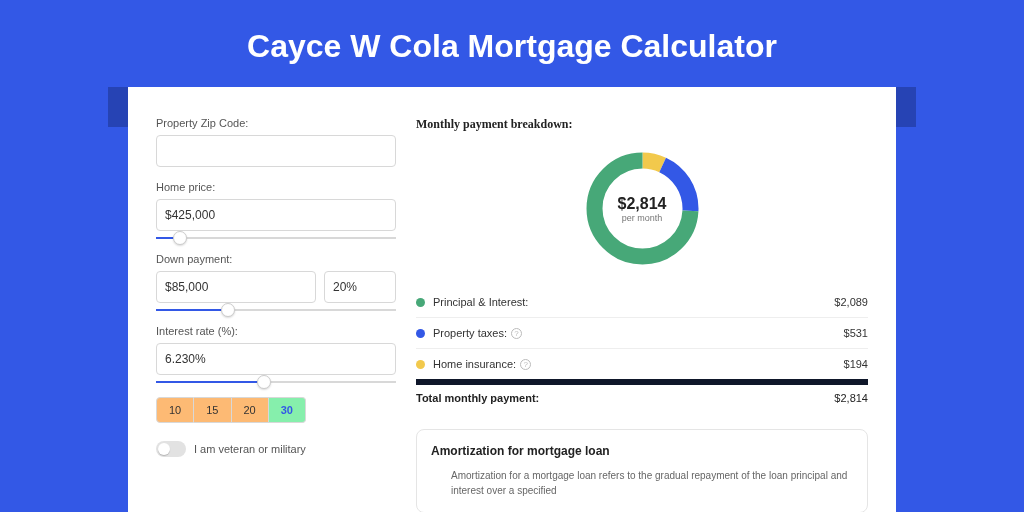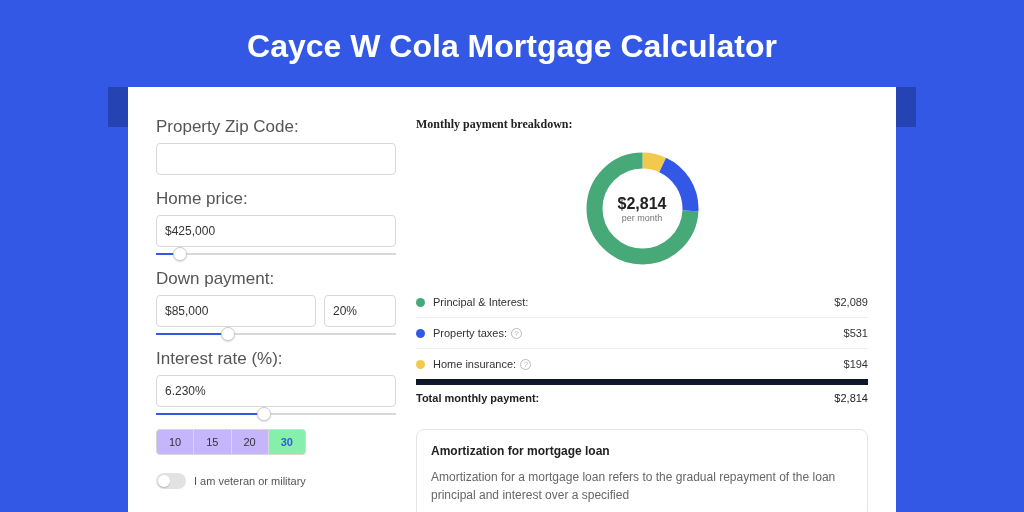--- a/index.html
+++ b/index.html
@@ -25,21 +25,21 @@
   .card {
     background: #ffffff;
     margin: -40px 128px 0 128px;
     padding: 30px 28px 30px 28px;
     display: flex;
     gap: 20px;
   }
   .left-col { width: 240px; flex-shrink: 0; }
   .right-col { flex: 1; }
   .field-label {
-    font-size: 17px;
+    font-size: 11px;
     color: #555;
     margin-bottom: 6px;
     display: block;
   }
   .text-input {
     width: 100%;
     height: 32px;
     border: 1px solid #d8d8d8;
     border-radius: 4px;
     padding: 0 8px;
@@ -66,21 +66,21 @@
     border-radius: 50%;
     top: -6px;
     box-shadow: 0 1px 2px rgba(0,0,0,0.15);
   }
   .row-two { display: flex; gap: 8px; }
   .row-two .text-input:first-child { flex: 1; }
   .row-two .text-input:last-child { width: 72px; }
   .period-buttons { display: flex; gap: 0; }
   .period-btn {
     border: 1px solid #d8d8d8;
-    background: #c4b5fd;
+    background: #fdba74;
     font-size: 11px;
     padding: 6px 12px;
     cursor: pointer;
     color: #333;
   }
   .period-btn + .period-btn { border-left: none; }
   .period-btn:first-child { border-radius: 4px 0 0 4px; }
   .period-btn:last-child { border-radius: 0 4px 4px 0; }
   .period-btn.active { background: #86efac; color: #3358e6; font-weight: 600; }
   .toggle-row { display: flex; align-items: center; gap: 8px; margin-top: 18px; }
@@ -164,21 +164,21 @@
     align-items: center;
     justify-content: center;
   }
   .amort-box {
     border: 1px solid #e5e5e5;
     border-radius: 8px;
     padding: 14px;
     margin-top: 18px;
   }
   .amort-title { font-size: 12px; font-weight: 700; color: #222; margin-bottom: 10px; }
-  .amort-text { font-size: 12px; color: #666; line-height: 1.5; }
+  .amort-text { font-size: 10px; color: #666; line-height: 1.5; margin-left: 20px; }
 </style>
 </head>
 <body>
 
 <h1 class="page-title">Cayce W Cola Mortgage Calculator</h1>
 <div class="dark-bar"></div>
 
 <div class="card">
 
   <div class="left-col">

